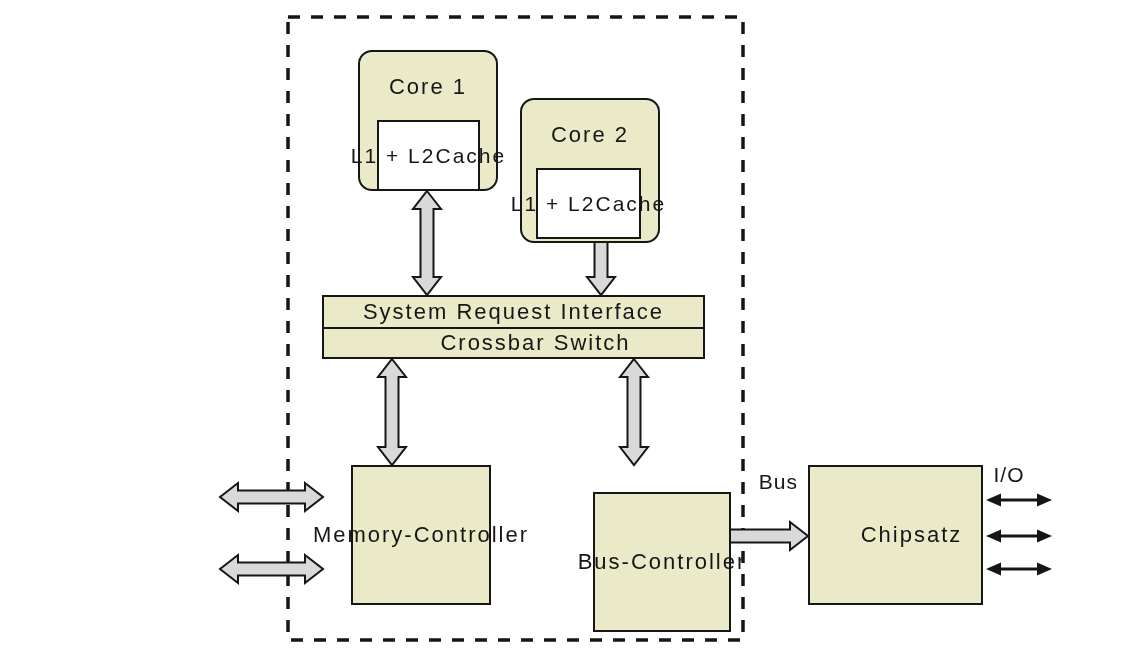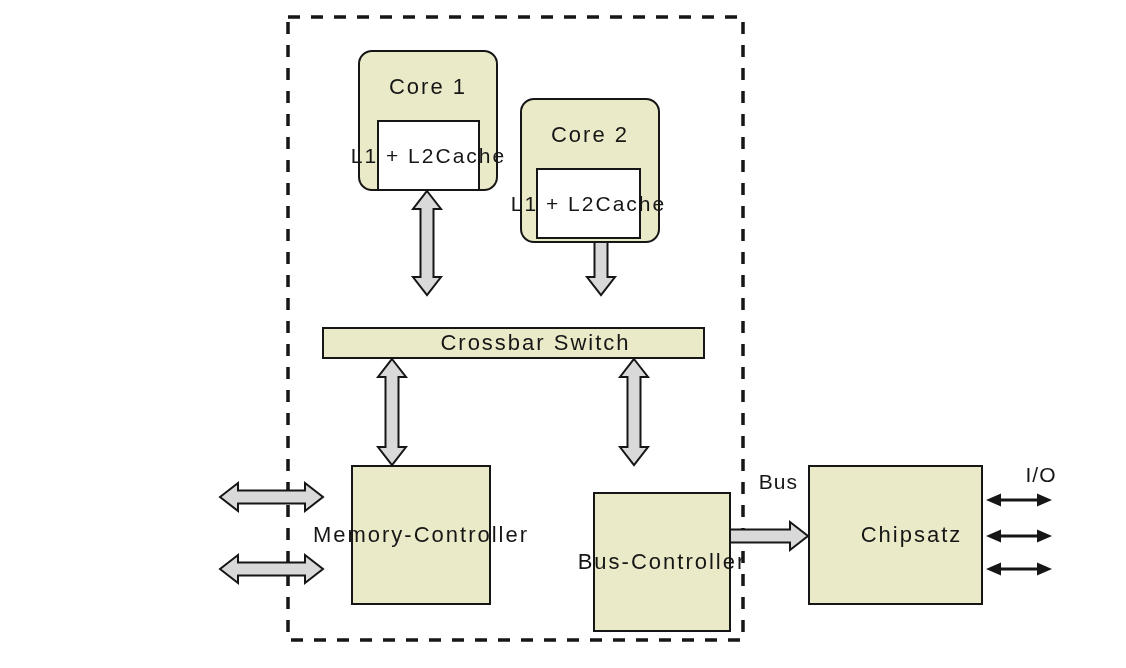--- a/index.html
+++ b/index.html
@@ -80,35 +80,38 @@
   </div>
 
   <div class="box core" style="left:520px;top:50px;width:140px;height:145px;margin-top:48px;">
     <div class="core-label">Core 2</div>
     <div class="cache" style="left:14px;top:68px;width:105px;height:71px;">
       <div>L1 + L2</div>
       <div>Cache</div>
     </div>
   </div>
 
+  <div class="box bar" style="left:322px;top:295px;width:383px;height:34px;">
+    <span>System Request Interface</span>
+  </div>
   <div class="box bar" style="left:322px;top:327px;width:383px;height:32px;padding-left:44px;">
     <span>Crossbar Switch</span>
   </div>
 
 
   <div class="box two" style="left:323px;top:465px;width:140px;height:140px;">
     <div>Memory-</div>
     <div>Controller</div>
   </div>
 
   <div class="box two" style="left:565px;top:492px;width:138px;height:140px;">
     <div>Bus-</div>
     <div>Controller</div>
   </div>
 
   <div class="box" style="left:808px;top:465px;width:175px;height:140px;padding-left:32px;">
     <span>Chipsatz</span>
   </div>
 
   <div class="floatlabel" style="left:746px;top:470px;width:52px;text-align:right;">Bus</div>
-  <div class="floatlabel" style="left:983px;top:463px;width:52px;margin-left:32px;">I/O</div>
+  <div class="floatlabel" style="left:983px;top:463px;width:52px;">I/O</div>
 
 </div>
 
 </body></html>

